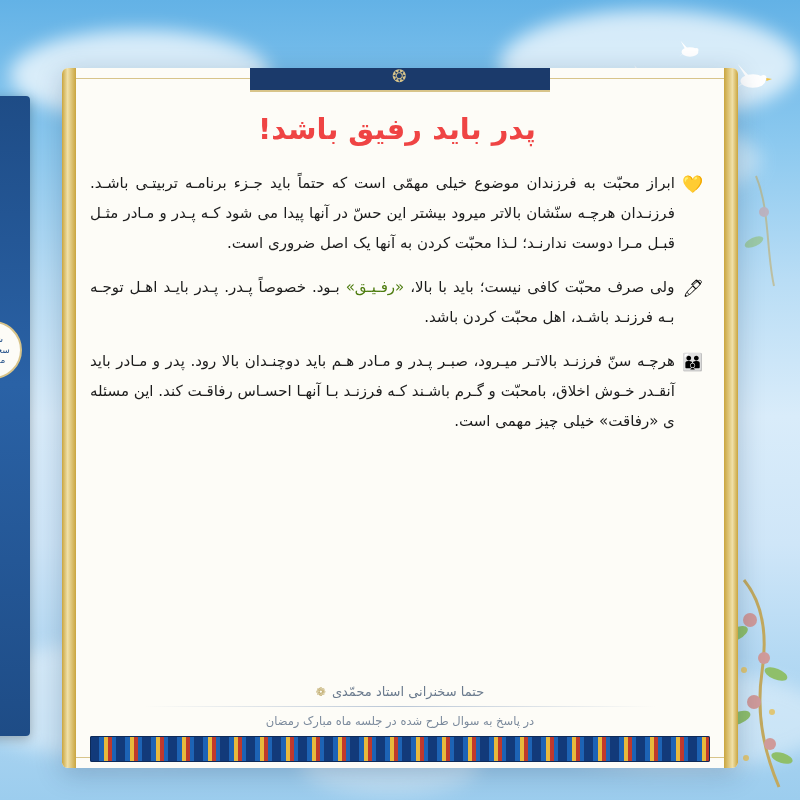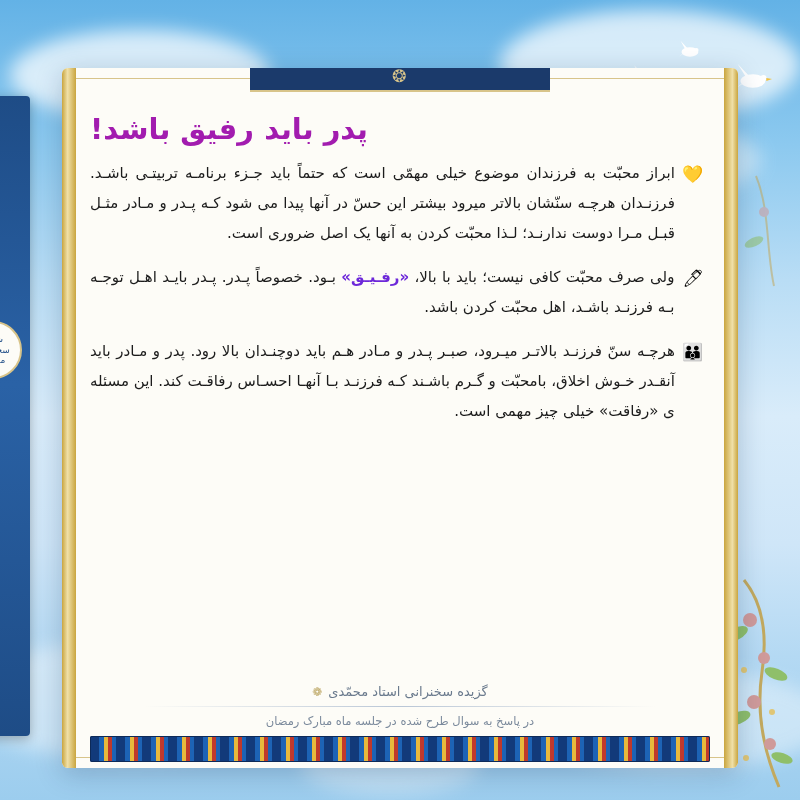--- a/index.html
+++ b/index.html
@@ -129,25 +129,25 @@
     direction: ltr;
   }
 
   
   .content {
     position: absolute;
     left: 28px; right: 34px; top: 44px;
     bottom: 86px;
   }
   .title {
-    color: #a21caf;
+    color: #ef4444;
     font-size: 29px;
     font-weight: bold;
-    text-align: left;
-    margin-bottom: 12px;
+    text-align: center;
+    margin-bottom: 22px;
     letter-spacing: 0px;
   }
   .para {
     display: flex;
     align-items: flex-start;
     gap: 8px;
     margin-bottom: 14px;
   }
   .para .emoji {
     flex: 0 0 auto;
@@ -157,21 +157,21 @@
   }
   .para .ptext {
     flex: 1 1 auto;
     color: #1c1c1c;
     font-size: 15px;
     line-height: 2.0;
     text-align: justify;
     text-align-last: right;
     direction: rtl;
   }
-  .para .ptext .hl { color: #6d28d9; font-weight: bold; }
+  .para .ptext .hl { color: #4d7c0f; font-weight: normal; }
 
   
   .footer {
     position: absolute;
     left: 22px; right: 22px; bottom: 40px;
     text-align: center;
     color: #5b6b80;
   }
   .footer .line1 {
     font-size: 13px;
@@ -290,21 +290,21 @@
     </div>
 
     <div class="para">
       <span class="emoji">👪</span>
       <div class="ptext">هرچـه سنّ فرزنـد بالاتـر میـرود، صبـر پـدر و مـادر هـم باید دوچنـدان بالا رود. پدر و مـادر باید آنقـدر خـوش اخلاق، بامحبّت و گـرم باشـند کـه فرزنـد بـا آنهـا احسـاس رفاقـت کند. این مسئله ی «رفاقت» خیلی چیز مهمی است.</div>
     </div>
   </div>
 
   <div class="footer">
     <div class="line1">
-      <span>گزیده سخنرانی استاد محمّدی</span>
+      <span>حتما سخنرانی استاد محمّدی</span>
       <span class="flower-icon">❁</span>
     </div>
     <div class="sep"></div>
     <div class="line2">در پاسخ به سوال طرح شده در جلسه ماه مبارک رمضان</div>
   </div>
 
   <div class="tile-border"></div>
 </div>
 
 <div class="ribbon">

